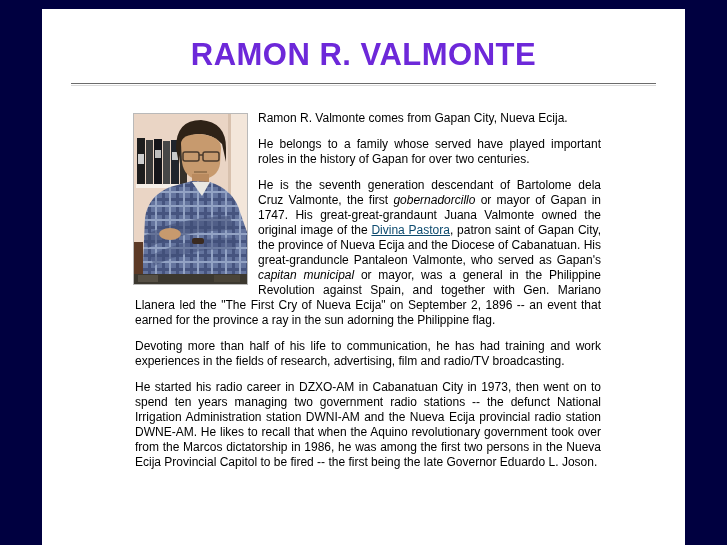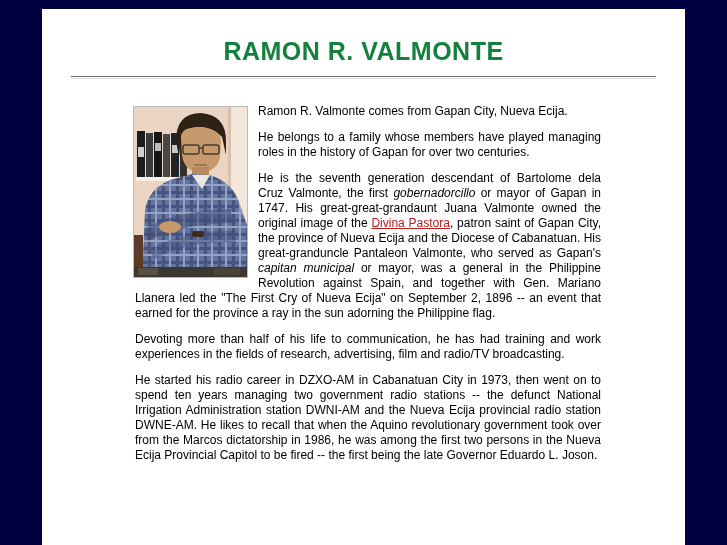--- a/index.html
+++ b/index.html
@@ -14,23 +14,23 @@
   .page {
     width: 643px;
     height: 536px;
     margin: 9px auto 0 auto;
     background: #ffffff;
     overflow: hidden;
   }
   .page-title {
     margin: 28px 0 10px 0;
     text-align: center;
-    font-size: 25px;
+    font-size: 31px;
     font-weight: bold;
-    color: #15803d;
+    color: #6d28d9;
     letter-spacing: 0.5px;
   }
   .title-divider {
     width: 91%;
     height: 1px;
     border: none;
     border-top: 1px solid #6b6b6b;
     border-bottom: 1px solid #d9d9d9;
     margin: 0 auto;
   }
@@ -51,21 +51,21 @@
     float: left;
     width: 113px;
     height: 170px;
     margin: 2px 10px 0 6px;
     border: 1px solid #b9b9b9;
     box-sizing: content-box;
   }
   .photo svg { display: block; }
   .italic { font-style: italic; }
   a.biolink {
-    color: #b91c1c;
+    color: #0c4a6e;
     text-decoration: underline;
     cursor: pointer;
   }
 </style>
 </head>
 <body>
 
 <div class="page">
 
   <h1 class="page-title">RAMON R. VALMONTE</h1>
@@ -133,21 +133,21 @@
 
         <rect x="0" y="160" width="113" height="10" fill="#3c382f"></rect>
         <rect x="4" y="161" width="20" height="7" fill="#565045"></rect>
         <rect x="80" y="161" width="26" height="7" fill="#4a4438"></rect>
       </svg>
     </div>
 
     <p><span>Ramon R. Valmonte comes from Gapan City, Nueva Ecija.</span></p>
 
 
-    <p><span>He belongs to a family whose members have played managing roles in the history of Gapan for over two centuries.</span></p>
+    <p><span>He belongs to a family whose served have played important roles in the history of Gapan for over two centuries.</span></p>
 
     <p><span>He is the seventh generation descendant of Bartolome dela Cruz Valmonte, the first </span><span class="italic">gobernadorcillo</span><span> or mayor of Gapan in 1747. His great-great-grandaunt Juana Valmonte owned the original image of the </span><a class="biolink" href="#">Divina Pastora</a><span>, patron saint of Gapan City, the province of Nueva Ecija and the Diocese of Cabanatuan.  His great-granduncle Pantaleon Valmonte, who served as Gapan's </span><span class="italic">capitan municipal</span><span> or mayor, was a general in the Philippine Revolution against Spain, and together with Gen. Mariano Llanera led the "The First Cry of Nueva Ecija" on September 2, 1896 -- an event that earned for the province a ray in the sun adorning the Philippine flag.</span></p>
 
 
     <p><span>Devoting more than half of his life to communication, he has had training and work experiences in the fields of research, advertising, film and radio/TV broadcasting.</span></p>
 
     <p><span>He started his radio career in DZXO-AM in Cabanatuan City in 1973, then went on to spend ten years managing two government radio stations -- the defunct National Irrigation Administration station DWNI-AM and the Nueva Ecija provincial radio station DWNE-AM. He likes to recall that when the Aquino revolutionary government took over from the Marcos dictatorship in 1986, he was among the first two persons in the Nueva Ecija Provincial Capitol to be fired -- the first being the late Governor Eduardo L. Joson.</span></p>
 
   </div>
 </div>

